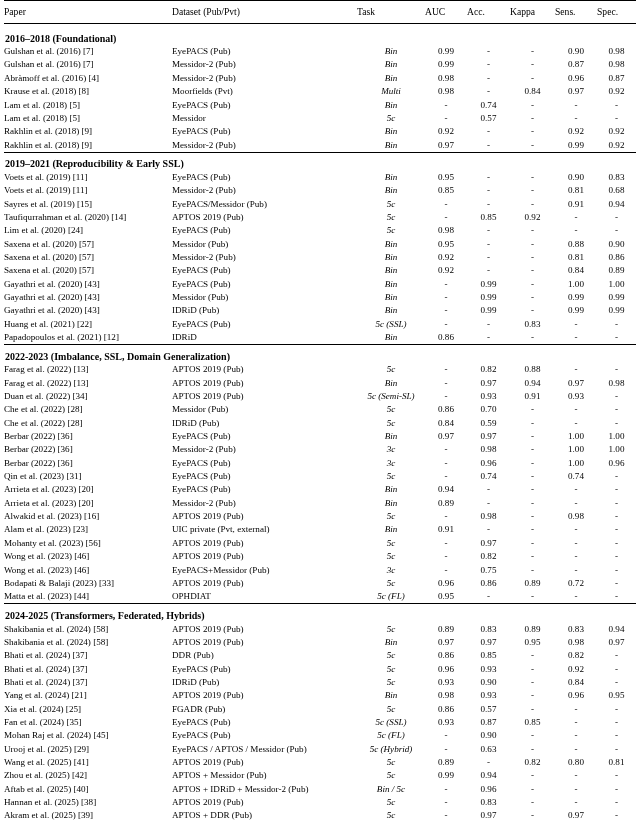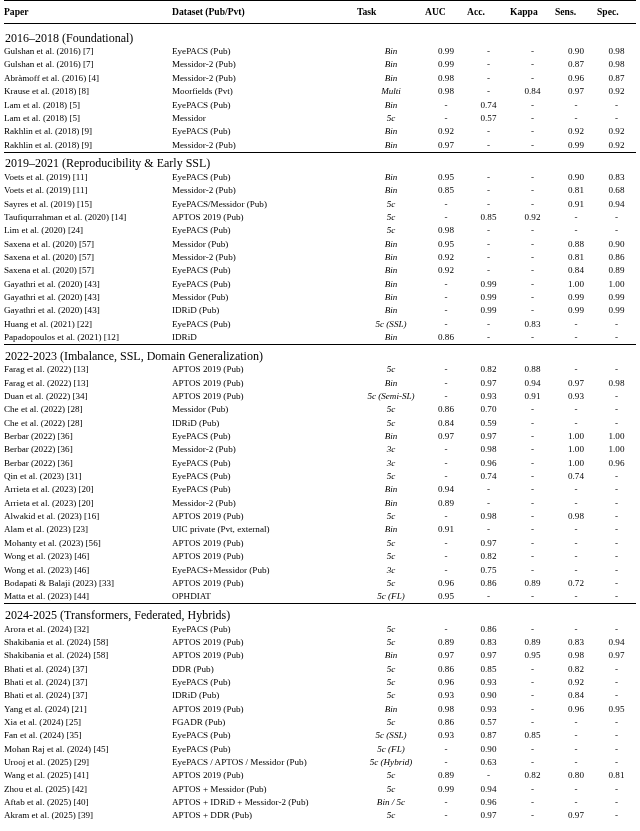--- a/index.html
+++ b/index.html
@@ -37,41 +37,41 @@
 
   table.results th,
   table.results td {
     padding: 0;
     height: 13.35px;
     vertical-align: middle;
     white-space: nowrap;
     overflow: hidden;
   }
   table.results thead th {
-    font-weight: bold;
+    font-weight: normal;
     font-size: 9.6px;
     height: 22px;
     vertical-align: middle;
   }
   .rule-top td, .rule-top th { border-top: 1.1px solid #000; }
   .rule-head th { border-bottom: 0.9px solid #000; }
   .rule-sec td  { border-top: 0.9px solid #000; }
 
   td.paper  { text-align: left; padding-left: 1px; margin-top: 36px; }
   td.data   { text-align: left; }
   td.task   { text-align: center; font-style: italic; }
   td.num    { text-align: center; }
 
   th.paper  { text-align: left; padding-left: 1px; }
   th.data   { text-align: left; }
   th.task, th.num { text-align: left; }
 
   tr.section-row td {
-    font-weight: normal;
-    font-size: 12px;
+    font-weight: bold;
+    font-size: 10px;
     height: 16.5px;
     vertical-align: bottom;
     padding-bottom: 1.5px;
     padding-left: 1px;
     text-align: left;
   }
   tr.section-first td { padding-top: 3px; }
 </style>
 </head>
 <body>
@@ -497,30 +497,20 @@
           <td class="num">0.95</td>
           <td class="num">-</td>
           <td class="num">-</td>
           <td class="num">-</td>
           <td class="num">-</td>
         </tr>
         <tr class="section-row rule-sec">
           <td colspan="8">2024-2025 (Transformers, Federated, Hybrids)</td>
         </tr>
         <tr class="data-row">
-          <td class="paper">Arora et al. (2024) [32]</td>
-          <td class="data">EyePACS (Pub)</td>
-          <td class="task">5c</td>
-          <td class="num">-</td>
-          <td class="num">0.86</td>
-          <td class="num">-</td>
-          <td class="num">-</td>
-          <td class="num">-</td>
-        </tr>
-        <tr class="data-row">
           <td class="paper">Shakibania et al. (2024) [58]</td>
           <td class="data">APTOS 2019 (Pub)</td>
           <td class="task">5c</td>
           <td class="num">0.89</td>
           <td class="num">0.83</td>
           <td class="num">0.89</td>
           <td class="num">0.83</td>
           <td class="num">0.94</td>
         </tr>
         <tr class="data-row">
@@ -637,20 +627,30 @@
           <td class="paper">Aftab et al. (2025) [40]</td>
           <td class="data">APTOS + IDRiD + Messidor-2 (Pub)</td>
           <td class="task">Bin / 5c</td>
           <td class="num">-</td>
           <td class="num">0.96</td>
           <td class="num">-</td>
           <td class="num">-</td>
           <td class="num">-</td>
         </tr>
         <tr class="data-row">
+          <td class="paper">Hannan et al. (2025) [38]</td>
+          <td class="data">APTOS 2019 (Pub)</td>
+          <td class="task">5c</td>
+          <td class="num">-</td>
+          <td class="num">0.83</td>
+          <td class="num">-</td>
+          <td class="num">-</td>
+          <td class="num">-</td>
+        </tr>
+        <tr class="data-row">
           <td class="paper">Akram et al. (2025) [39]</td>
           <td class="data">APTOS + DDR (Pub)</td>
           <td class="task">5c</td>
           <td class="num">-</td>
           <td class="num">0.97</td>
           <td class="num">-</td>
           <td class="num">0.97</td>
           <td class="num">-</td>
         </tr>
       </tbody>

